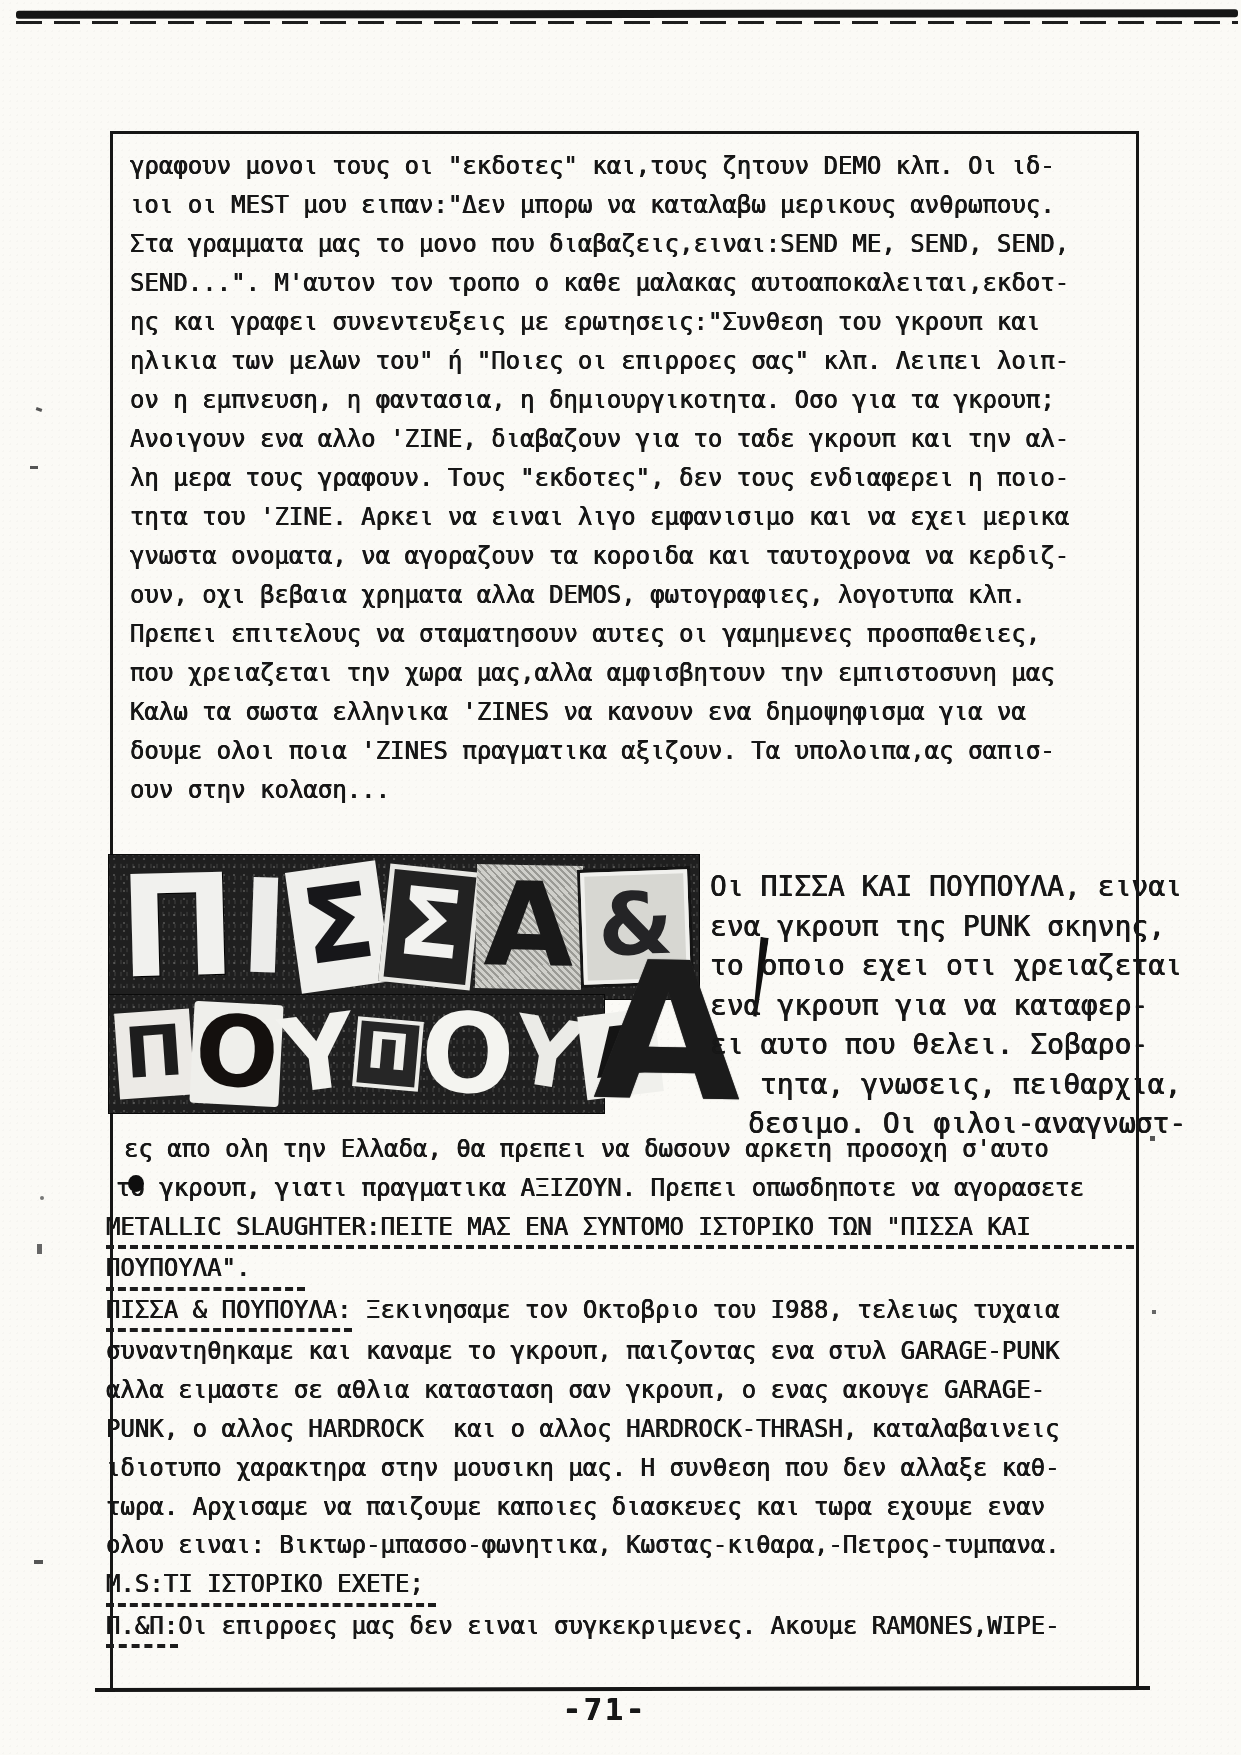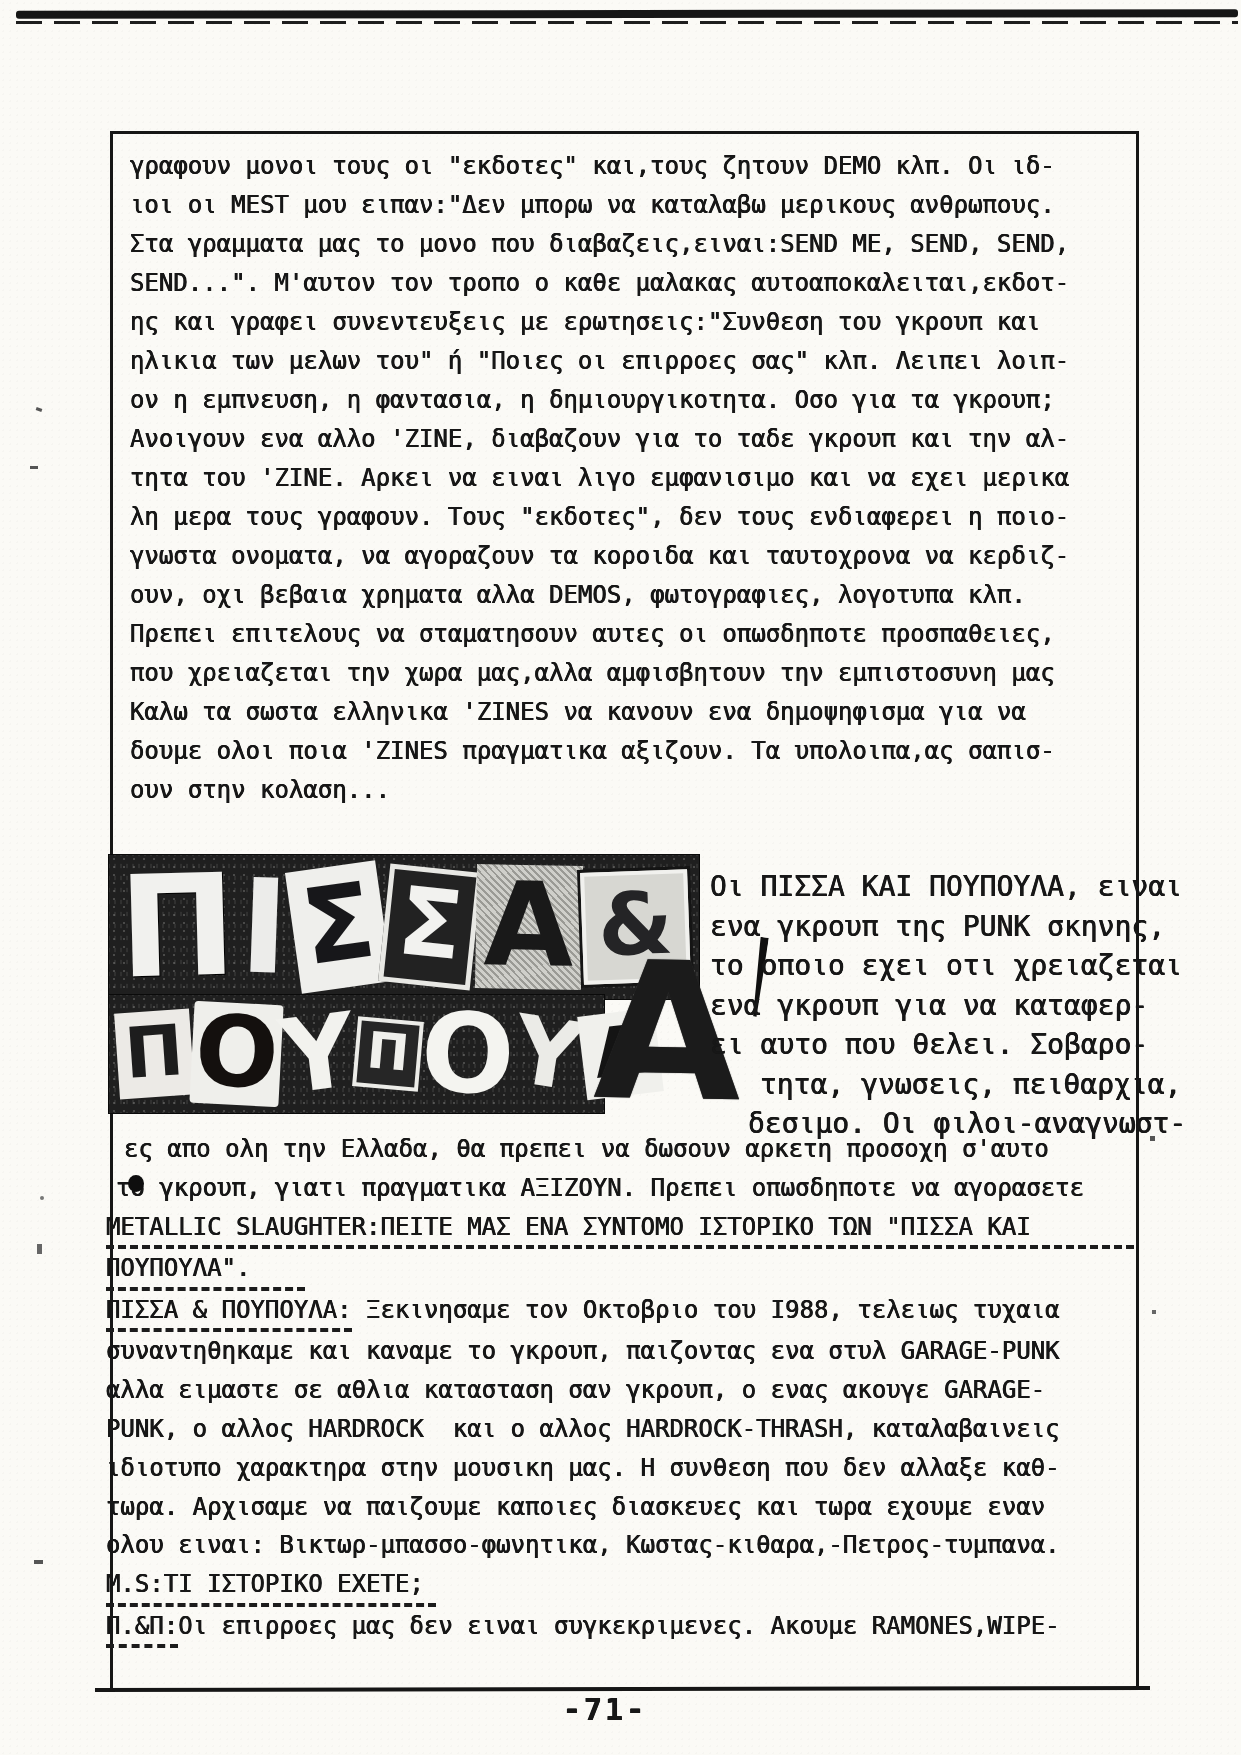--- a/index.html
+++ b/index.html
@@ -79,25 +79,25 @@
 
   <div class="intro ink">
     <div class="tl">γραφουν μονοι τους οι "εκδοτες" και,τους ζητουν DEMO κλπ. Οι ιδ-</div>
     <div class="tl">ιοι οι MEST μου ειπαν:"Δεν μπορω να καταλαβω μερικους ανθρωπους.</div>
     <div class="tl">Στα γραμματα μας το μονο που διαβαζεις,ειναι:SEND ME, SEND, SEND,</div>
     <div class="tl">SEND...". Μ'αυτον τον τροπο ο καθε μαλακας αυτοαποκαλειται,εκδοτ-</div>
     <div class="tl">ης και γραφει συνεντευξεις με ερωτησεις:"Συνθεση του γκρουπ και</div>
     <div class="tl">ηλικια των μελων του" ή "Ποιες οι επιρροες σας" κλπ. Λειπει λοιπ-</div>
     <div class="tl">ον η εμπνευση, η φαντασια, η δημιουργικοτητα. Οσο για τα γκρουπ;</div>
     <div class="tl">Ανοιγουν ενα αλλο 'ZINE, διαβαζουν για το ταδε γκρουπ και την αλ-</div>
+    <div class="tl">λη μερα τους γραφουν. Τους "εκδοτες", δεν τους ενδιαφερει η ποιο-</div>
     <div class="tl">τητα του 'ZINE. Αρκει να ειναι λιγο εμφανισιμο και να εχει μερικα</div>
-    <div class="tl">λη μερα τους γραφουν. Τους "εκδοτες", δεν τους ενδιαφερει η ποιο-</div>
     <div class="tl">γνωστα ονοματα, να αγοραζουν τα κοροιδα και ταυτοχρονα να κερδιζ-</div>
     <div class="tl">ουν, οχι βεβαια χρηματα αλλα DEMOS, φωτογραφιες, λογοτυπα κλπ.</div>
-    <div class="tl">Πρεπει επιτελους να σταματησουν αυτες οι οπωσδηποτε προσπαθειες,</div>
+    <div class="tl">Πρεπει επιτελους να σταματησουν αυτες οι γαμημενες προσπαθειες,</div>
     <div class="tl">που χρειαζεται την χωρα μας,αλλα αμφισβητουν την εμπιστοσυνη μας</div>
     <div class="tl">Καλω τα σωστα ελληνικα 'ZINES να κανουν ενα δημοψηφισμα για να</div>
     <div class="tl">δουμε ολοι ποια 'ZINES πραγματικα αξιζουν. Τα υπολοιπα,ας σαπισ-</div>
     <div class="tl">ουν στην κολαση...</div>
   </div>
 
   <div class="logo-row1 logo-dark">
     <span class="t r1a">Π</span>
     <span class="t r1b">Ι</span>
     <span class="t r1c">Σ</span>

